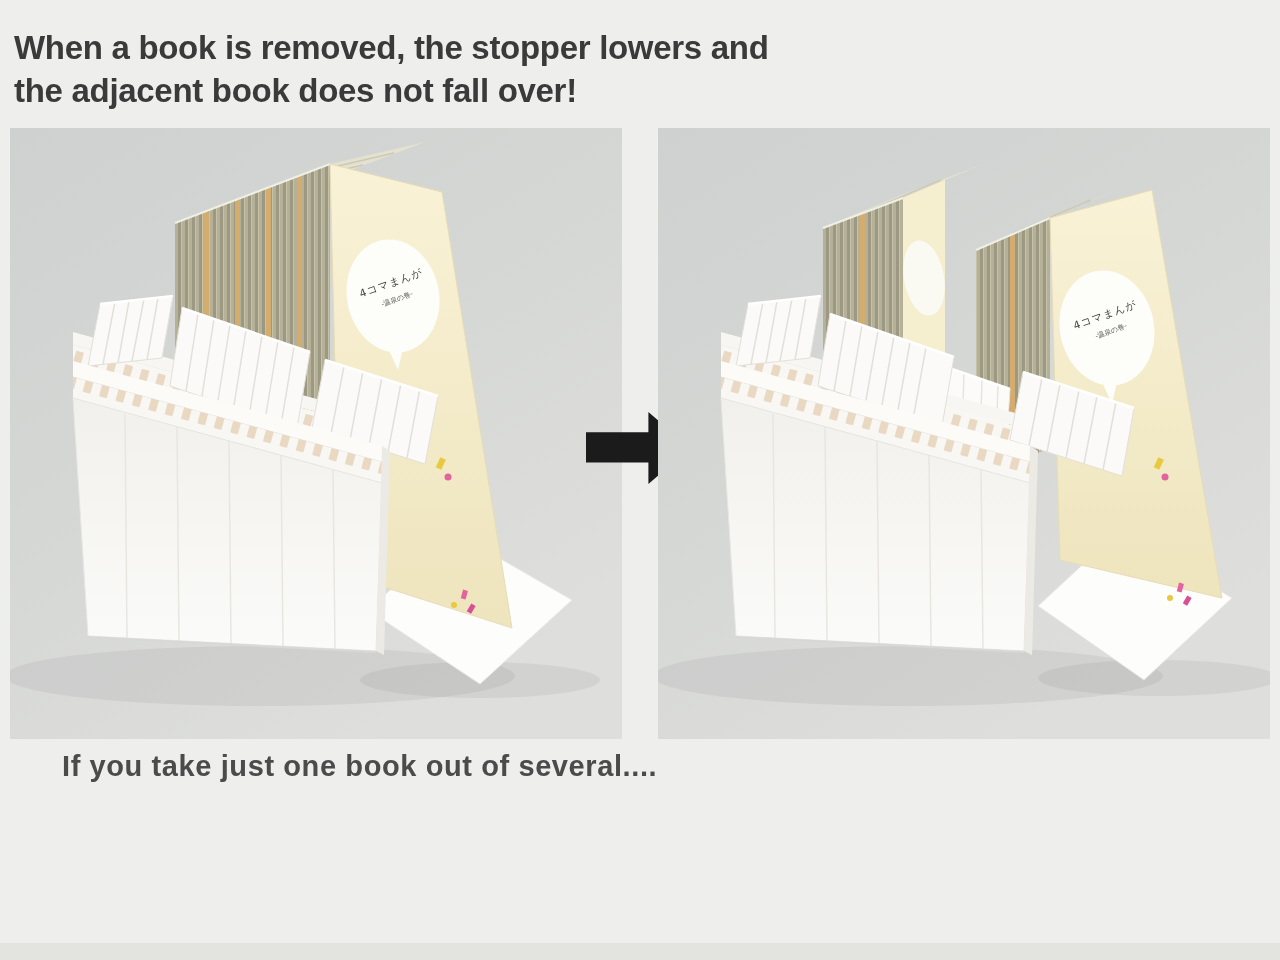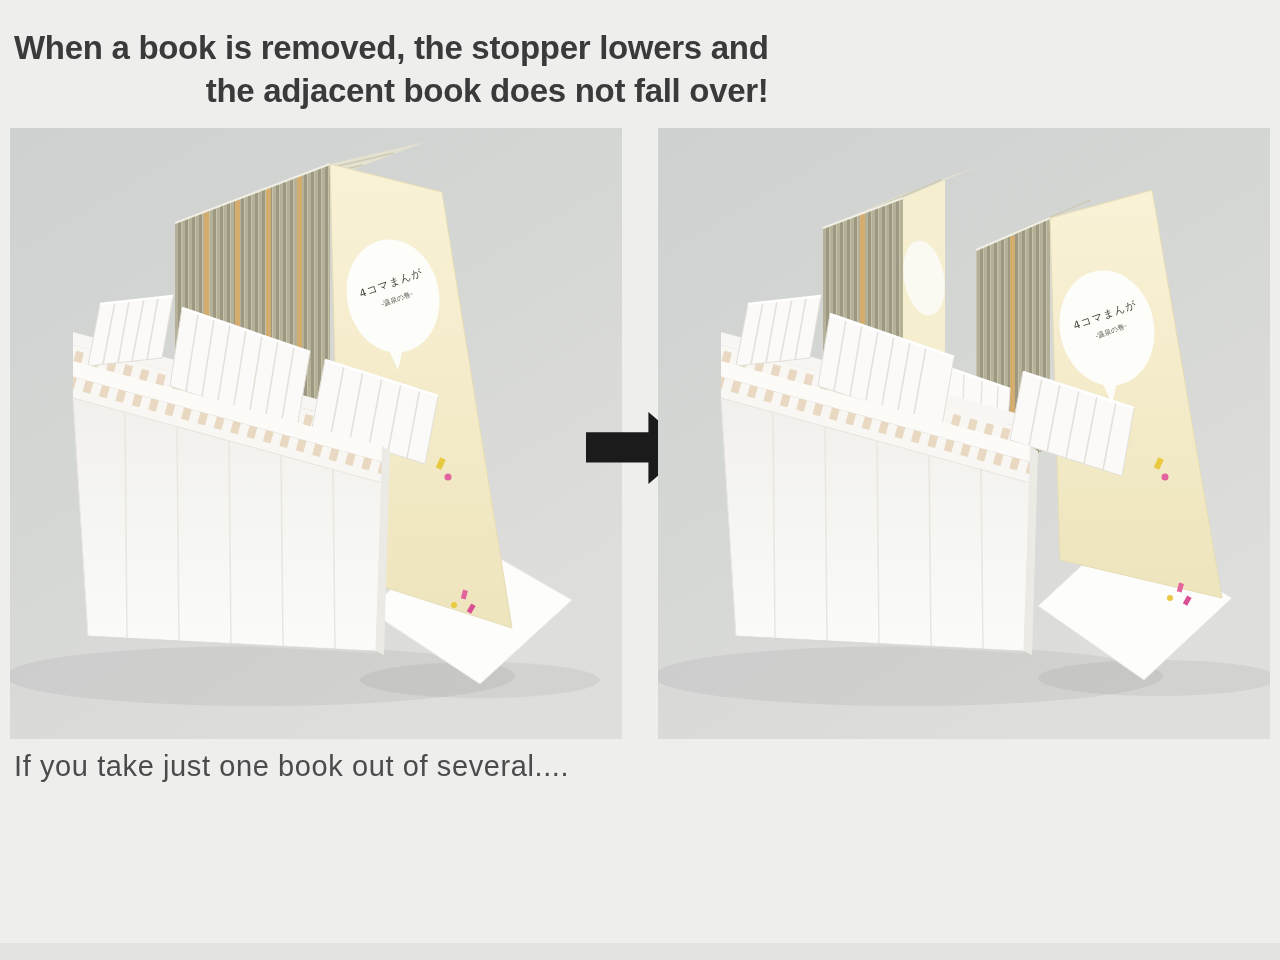--- a/index.html
+++ b/index.html
@@ -1,30 +1,30 @@
 <!DOCTYPE html>
 <html style="--page-bg: #eeeeed; --strip: #e3e3e0; --headline: #3a3a3a; --caption: #4b4b4b; --arrow: #1b1b1b;"><head>
 <meta charset="utf-8">
 <style>
   :root{
     --page-bg:#eeeeed; --strip:#e3e3e0; --headline:#3a3a3a; --caption:#4b4b4b; --arrow:#1b1b1b;
   }
   *{margin:0;padding:0;box-sizing:border-box;}
   html,body{width:1280px;height:960px;overflow:hidden;}
   body{background:var(--page-bg);font-family:"Liberation Sans",sans-serif;}
-  .page{position:relative;width:1280px;height:960px;background:var(--page-bg);text-align:right;}
+  .page{position:relative;width:1280px;height:960px;background:var(--page-bg);}
   .headline{position:absolute;left:14px;top:26px;font-size:33px;line-height:43px;font-weight:700;
     letter-spacing:-0.3px;color:var(--headline);white-space:pre-line;}
   .photo{position:absolute;top:128px;width:612px;height:611px;overflow:hidden;}
   .photo svg{display:block;width:612px;height:611px;}
   .photo-before{left:10px;}
   .photo-after{left:658px;}
   .arrow{position:absolute;left:586px;top:412px;width:104px;height:72px;background:var(--arrow);
     clip-path:polygon(0 28%,60% 28%,60% 0,100% 50%,60% 100%,60% 70%,0 70%);}
-  .caption{color:var(--caption);font-weight:400;}
+  .caption{color:var(--caption);font-weight:700;margin-left:48px;}
   .caption-before{position:absolute;left:14px;top:750px;font-size:29px;letter-spacing:0.6px;}
   .caption-after{position:absolute;left:658px;top:752px;width:604px;font-size:29px;line-height:36px;
     letter-spacing:0.2px;white-space:pre-line;}
   .footer-strip{position:absolute;left:0;top:943px;width:1280px;height:17px;background:var(--strip);}
   .svg-label{font-family:"DejaVu Sans",sans-serif;}
 </style>
 </head>
 <body>
 
 <div class="page">

